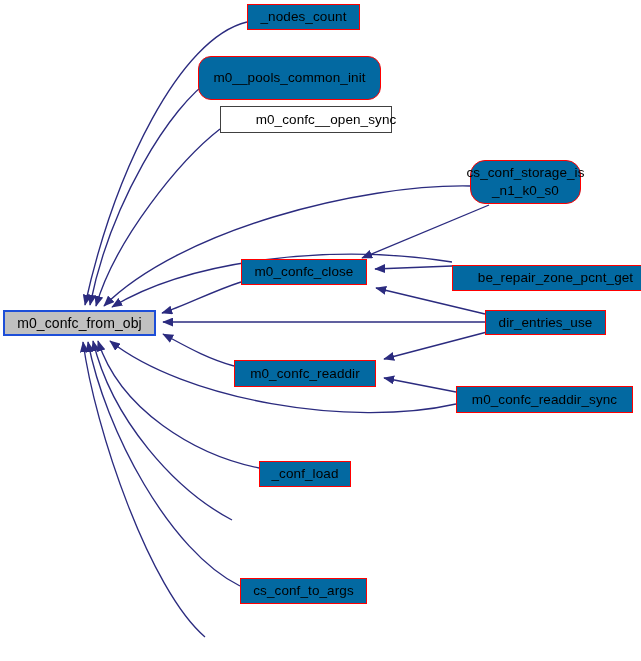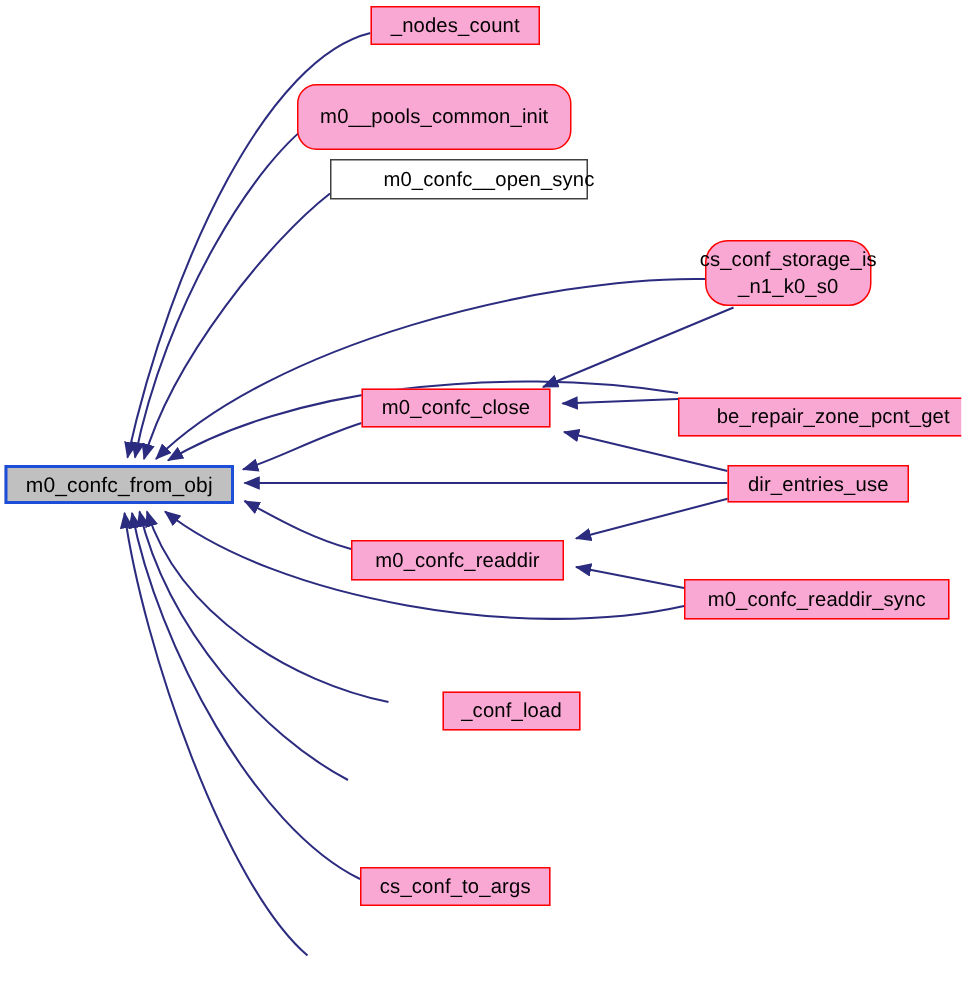--- a/index.html
+++ b/index.html
@@ -23,21 +23,21 @@
     height: 661px;
     pointer-events: none;
   }
   .node {
     position: absolute;
     box-sizing: border-box;
     display: flex;
     align-items: center;
     justify-content: center;
     text-align: center;
-    background: #f9a8d4;
+    background: #0369a1;
     border: 1px solid #ff0000;
     color: #000000;
     font-size: 13.5px;
     line-height: 1.32;
     white-space: pre;
     letter-spacing: 0.1px;
   }
   .node.center {
     background: #c0c0c0;
     border: 2px solid #1d4ed8;
@@ -119,21 +119,21 @@
   </div>
 
   <div class="node" style="left:234px; top:360px; width:142px; height:27px;">
     <span>m0_confc_readdir</span>
   </div>
 
   <div class="node" style="left:456px; top:386px; width:177px; height:27px;">
     <span>m0_confc_readdir_sync</span>
   </div>
 
-  <div class="node" style="left:259px; top:461px; width:92px; height:26px;margin-left:36px;">
+  <div class="node" style="left:259px; top:461px; width:92px; height:26px;">
     <span>_conf_load</span>
   </div>
 
 
   <div class="node" style="left:240px; top:578px; width:127px; height:26px;">
     <span>cs_conf_to_args</span>
   </div>
 
 
 </div>

